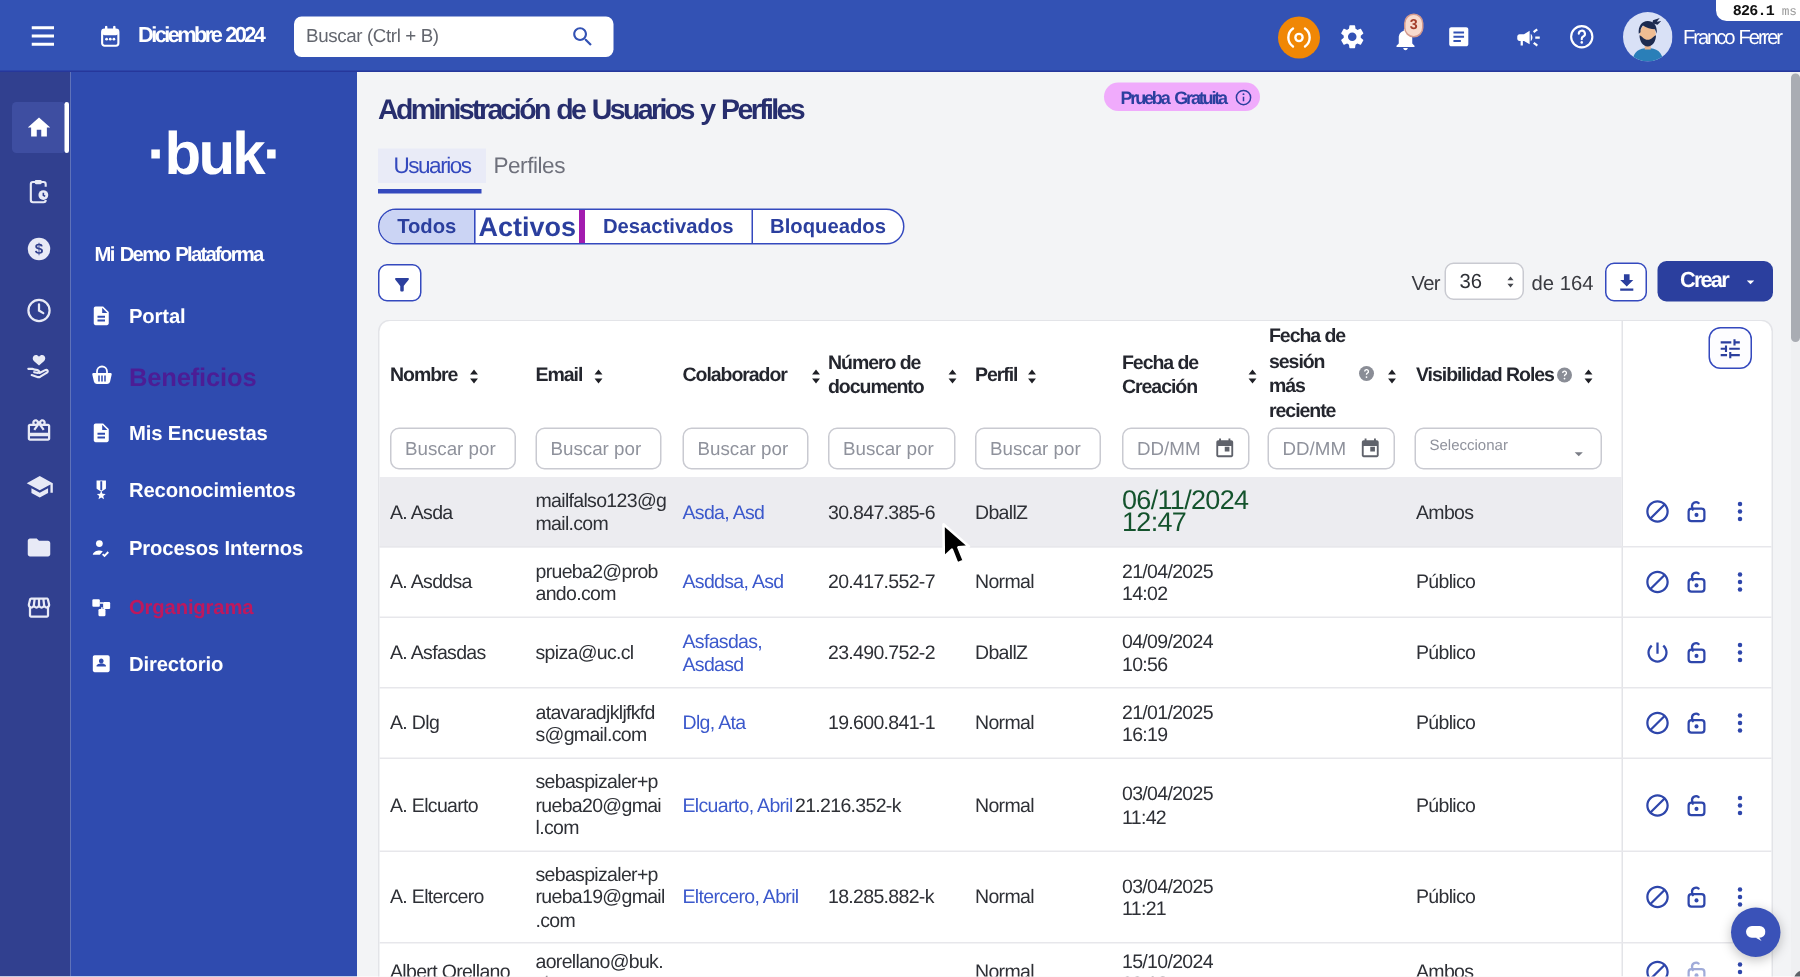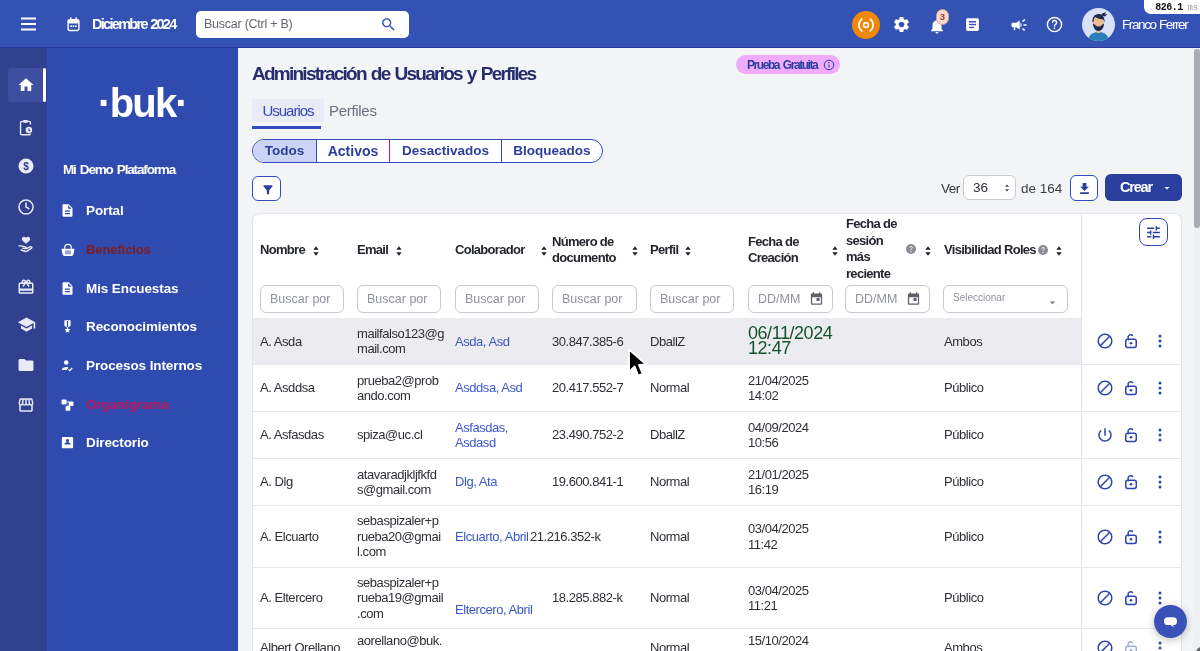--- a/index.html
+++ b/index.html
@@ -141,21 +141,21 @@
     </svg>
   </div>
 <div class="abs" style="left:86px;top:203px;color:#fff;font-size:13.5px;font-weight:bold;letter-spacing:-0.1px;">Portal</div>
 <div class="abs" style="left:60px;top:242px;width:16px;height:16px;">
     <svg width="16" height="16" viewBox="0 0 24 24">
       <path d="M7 10V8.5a5 5 0 0 1 10 0V10" fill="none" stroke="#fff" stroke-width="1.8"></path>
       <path fill="#fff" d="M3.5 10h17c.8 0 1.4.7 1.2 1.5l-1.6 7a3 3 0 0 1-2.9 2.5H6.8a3 3 0 0 1-2.9-2.5l-1.6-7c-.2-.8.4-1.5 1.2-1.5z"></path>
       <path d="M9 12.5v6M12 12.5v6M15 12.5v6" stroke="#2f4baf" stroke-width="1.5"></path>
     </svg>
   </div>
-<div class="abs" style="left:86px;top:242px;color:#7f1d1d;font-size:13px;font-weight:bold;letter-spacing:-0.1px;">Beneficios</div>
+<div class="abs" style="left:86px;top:242px;color:#4c1d95;font-size:17px;font-weight:bold;letter-spacing:-0.1px;">Beneficios</div>
 <div class="abs" style="left:60px;top:281px;width:16px;height:16px;">
     <svg width="15" height="15" viewBox="0 0 24 24">
       <path fill="#fff" d="M14 2H6c-1.1 0-1.99.9-1.99 2L4 20c0 1.1.89 2 2 2h12c1.1 0 2-.9 2-2V8l-6-6zm2 16H8v-2h8v2zm0-4H8v-2h8v2zm-3-5V3.5L18.5 9H13z"></path>
     </svg>
   </div>
 <div class="abs" style="left:86px;top:281px;color:#fff;font-size:13.5px;font-weight:bold;letter-spacing:-0.1px;">Mis Encuestas</div>
 <div class="abs" style="left:60px;top:319px;width:16px;height:16px;">
     <svg width="15" height="15" viewBox="0 0 24 24">
       <path fill="#fff" d="M17 10.43V2H7v8.43c0 .35.18.68.49.86l4.18 2.51-.99 2.34-3.41.29 2.59 2.24L9.07 22 12 20.23 14.93 22l-.78-3.33 2.59-2.24-3.41-.29-.99-2.34 4.18-2.51c.31-.18.49-.51.48-.86zM13 12.23l-1 .6-1-.6V3h2v9.23z"></path>
     </svg>
@@ -185,21 +185,21 @@
     </svg>
   </div>
 <div class="abs" style="left:86px;top:435px;color:#fff;font-size:13.5px;font-weight:bold;letter-spacing:-0.1px;">Directorio</div>
 <div class="abs" style="left:252px;top:63px;color:#272e6e;font-size:19px;font-weight:bold;letter-spacing:-1.75px;word-spacing:1.5px;">Administración de Usuarios y Perfiles</div>
 <div class="abs" style="left:252px;top:99px;width:72px;height:23px;background:#e9ebf7;"></div>
 <div class="abs" style="left:252px;top:99px;width:72px;height:23px;color:#3449be;font-size:15px;text-align:center;line-height:23px;letter-spacing:-1.0px;">Usuarios</div>
 <div class="abs" style="left:252px;top:126px;width:69px;height:3px;background:#3449be;"></div>
 <div class="abs" style="left:329px;top:99px;color:#6e707b;font-size:15px;line-height:23px;letter-spacing:-0.3px;">Perfiles</div>
 <div class="abs" style="left:252px;top:139px;width:351px;height:24px;border:1px solid #3449be;border-radius:12px;background:#fff;overflow:hidden;display:flex;">
 <div style="width:64px;background:#cbd4f4;color:#2b3f9e;font-size:13.5px;font-weight:bold;text-align:center;line-height:22px;border-right:1px solid #3449be;">Todos</div>
-<div style="width:73px;color:#2b3f9e;font-size:14px;font-weight:bold;text-align:center;line-height:22px;border-right:1px solid #a21caf;">Activos</div>
+<div style="width:73px;color:#2b3f9e;font-size:18px;font-weight:bold;text-align:center;line-height:22px;border-right:4px solid #a21caf;">Activos</div>
 <div style="width:112px;color:#2b3f9e;font-size:13.5px;font-weight:bold;text-align:center;line-height:22px;border-right:1px solid #3449be;">Desactivados</div>
 <div style="flex:1;color:#2b3f9e;font-size:13.5px;font-weight:bold;text-align:center;line-height:22px;">Bloqueados</div>
 </div>
 <div class="abs" style="left:252px;top:176px;width:29px;height:25px;background:#fff;border:1px solid #3449be;border-radius:6px;">
 <svg class="abs" style="left:7.5px;top:5.5px" width="14" height="14" viewBox="0 0 24 24">
       <path fill="#2b3f9e" d="M4.25 5.66C6.27 8.24 10 13 10 13v5c0 .83.67 1.5 1.5 1.5h1c.83 0 1.5-.67 1.5-1.5v-5s3.72-4.76 5.74-7.34c.51-.66.04-1.61-.79-1.61H5.04c-.83 0-1.3.95-.79 1.61z"></path>
     </svg>
 </div>
 <div class="abs" style="left:941px;top:181px;color:#3a3b41;font-size:13.5px;letter-spacing:-0.5px;">Ver</div>
 <div class="abs" style="left:963px;top:175px;width:53px;height:25px;background:#fff;border:1px solid #c9cad1;border-radius:6px;">
@@ -443,21 +443,21 @@
 <div class="abs" style="left:1151px;top:527.5px;">
     <svg width="18" height="18" viewBox="0 0 24 24">
       <circle cx="12" cy="5.4" r="2" fill="#2e46ab"></circle>
       <circle cx="12" cy="12" r="2" fill="#2e46ab"></circle>
       <circle cx="12" cy="18.6" r="2" fill="#2e46ab"></circle>
     </svg>
   </div>
 <div class="abs" style="left:253px;top:627.5px;width:928px;height:1px;background:#e7e7eb;"></div>
 <div class="abs" style="left:260px;top:590.25px;width:92px;color:#2e3036;font-size:13px;line-height:15.5px;letter-spacing:-0.45px;">A. Eltercero</div>
 <div class="abs" style="left:357px;top:574.75px;width:92px;color:#2e3036;font-size:13px;line-height:15.5px;letter-spacing:-0.45px;">sebaspizaler+p<br>rueba19@gmail<br>.com</div>
-<div class="abs" style="left:455px;top:590.25px;width:92px;color:#3c59cc;font-size:13px;line-height:15.5px;letter-spacing:-0.45px;margin-top:12px;">Eltercero, Abril</div>
+<div class="abs" style="left:455px;top:590.25px;width:92px;color:#3c59cc;font-size:13px;line-height:15.5px;letter-spacing:-0.45px;">Eltercero, Abril</div>
 <div class="abs" style="left:552px;top:590.25px;width:92px;color:#2e3036;font-size:13px;line-height:15.5px;letter-spacing:-0.45px;">18.285.882-k</div>
 <div class="abs" style="left:650px;top:590.25px;width:92px;color:#2e3036;font-size:13px;line-height:15.5px;letter-spacing:-0.45px;">Normal</div>
 <div class="abs" style="left:748px;top:582.5px;width:92px;color:#2e3036;font-size:13px;line-height:15.5px;letter-spacing:-0.45px;">03/04/2025<br>11:21</div>
 <div class="abs" style="left:944px;top:590.25px;width:92px;color:#2e3036;font-size:13px;line-height:15.5px;letter-spacing:-0.45px;">Público</div>
 <div class="abs" style="left:1095.5px;top:589.0px;">
     <svg width="18" height="18" viewBox="0 0 24 24">
       <path fill="#2e46ab" d="M12 2C6.48 2 2 6.48 2 12s4.48 10 10 10 10-4.48 10-10S17.52 2 12 2zM4 12c0-4.42 3.58-8 8-8 1.85 0 3.55.63 4.9 1.69L5.69 16.9C4.63 15.55 4 13.85 4 12zm8 8c-1.85 0-3.55-.63-4.9-1.69L18.31 7.1C19.37 8.45 20 10.15 20 12c0 4.42-3.58 8-8 8z"></path>
     </svg>
   </div>
 <div class="abs" style="left:1122px;top:589.0px;">

